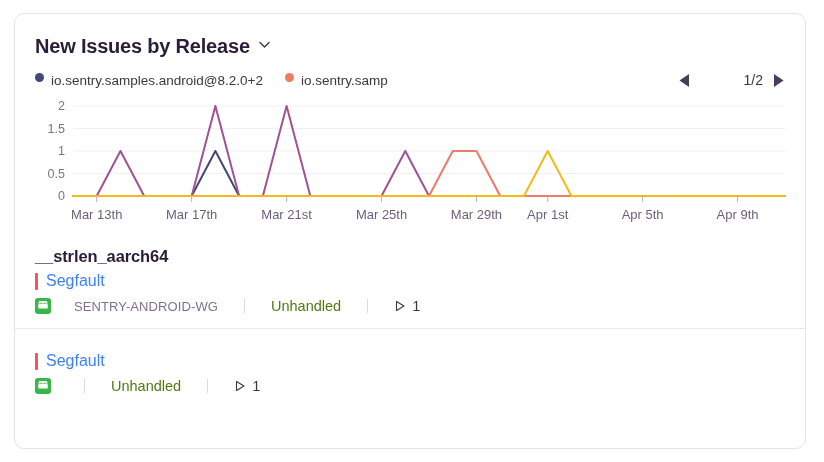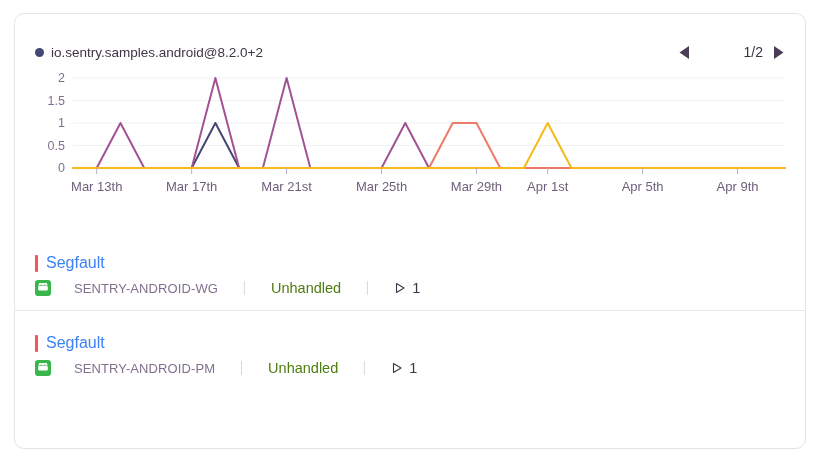--- a/index.html
+++ b/index.html
@@ -70,21 +70,20 @@
   .legend-items {
     display: flex;
     align-items: center;
     flex: 1 1 auto;
     overflow: hidden;
     min-width: 0;
     height: 20px;
   }
   .legend-item {
     display: flex;
-    align-items: center;
     gap: 7px;
     margin-right: 22px;
     white-space: nowrap;
     flex: 0 0 auto;
   }
   .legend-dot {
     width: 9px;
     height: 9px;
     border-radius: 50%;
     flex: 0 0 auto;
@@ -200,26 +199,38 @@
   }
 </style>
 </head>
 <body>
 
 <div id="root">
   <div class="card">
 
     <div class="chart-panel">
 
+      <div class="panel-title-row">
+        <span class="panel-title">New Issues by Release</span>
+        <span class="chev">
+          <svg width="13" height="13" viewBox="0 0 13 13">
+            <path d="M2 4.5 L6.5 9 L11 4.5" fill="none" stroke="#3e3446" stroke-width="1.4" stroke-linecap="round" stroke-linejoin="round"></path>
+          </svg>
+        </span>
+      </div>
 
       <div class="legend-row">
         <div class="legend-items">
           <div class="legend-item">
             <span class="legend-dot" style="background:#444674"></span>
             <span class="legend-label">io.sentry.samples.android@8.2.0+2</span>
+          </div>
+          <div class="legend-item">
+            <span class="legend-dot" style="background:#ee7a69"></span>
+            <span class="legend-label">io.sentry.samp</span>
           </div>
         </div>
         <div class="pager">
           <span class="pager-arrow">
             <svg width="13" height="15" viewBox="0 0 13 15">
               <path d="M11 1 L11 14 L1.5 7.5 Z" fill="#4b3d57"></path>
             </svg>
           </span>
           <span class="pager-count">1/2</span>
           <span class="pager-arrow">
@@ -262,20 +273,21 @@
             <text x="607.6" y="121" text-anchor="middle" font-size="13" fill="#6d5f7b" font-family="&quot;Liberation Sans&quot;, sans-serif">Apr 5th</text>
             <line x1="702.5333333333333" x2="702.5333333333333" y1="98" y2="104" stroke="#b8aec2" stroke-width="1"></line>
             <text x="702.5333333333333" y="121" text-anchor="middle" font-size="13" fill="#6d5f7b" font-family="&quot;Liberation Sans&quot;, sans-serif">Apr 9th</text>
           </svg>
       </div>
     </div>
 
     <div class="issue-list">
 
       <div class="issue-row">
+        <div class="issue-title">__strlen_aarch64</div>
         <div class="issue-culprit">
           <span class="culprit-bar"></span>
           <span class="culprit-text">Segfault</span>
         </div>
         <div class="issue-meta">
           <span class="android-icon">
             <svg width="12" height="10" viewBox="0 0 12 10">
               <path d="M1.2 2.6 A5 5 0 0 1 10.8 2.6 Z" fill="#ffffff"></path>
               <rect x="1.2" y="2.9" width="9.6" height="4.6" rx="1.1" fill="#ffffff"></rect>
               <circle cx="4.1" cy="1.9" r="0.6" fill="#3ab54a"></circle>
@@ -308,21 +320,20 @@
           <span class="android-icon">
             <svg width="12" height="10" viewBox="0 0 12 10">
               <path d="M1.2 2.6 A5 5 0 0 1 10.8 2.6 Z" fill="#ffffff"></path>
               <rect x="1.2" y="2.9" width="9.6" height="4.6" rx="1.1" fill="#ffffff"></rect>
               <circle cx="4.1" cy="1.9" r="0.6" fill="#3ab54a"></circle>
               <circle cx="7.9" cy="1.9" r="0.6" fill="#3ab54a"></circle>
               <line x1="2.3" y1="0.3" x2="3.3" y2="1.5" stroke="#ffffff" stroke-width="0.7" stroke-linecap="round"></line>
               <line x1="9.7" y1="0.3" x2="8.7" y2="1.5" stroke="#ffffff" stroke-width="0.7" stroke-linecap="round"></line>
             </svg>
           </span>
-          <span class="shortid">SENTRY-ANDROID-PM</span>
           <span class="meta-sep"></span>
           <span class="unhandled">Unhandled</span>
           <span class="meta-sep"></span>
           <span class="events">
             <span class="play-icon">
               <svg width="12" height="12" viewBox="0 0 12 12">
                 <path d="M2.5 1.5 L10 6 L2.5 10.5 Z" fill="none" stroke="#3e3446" stroke-width="1.1" stroke-linejoin="round"></path>
               </svg>
             </span>
             <span class="events-count">1</span>

